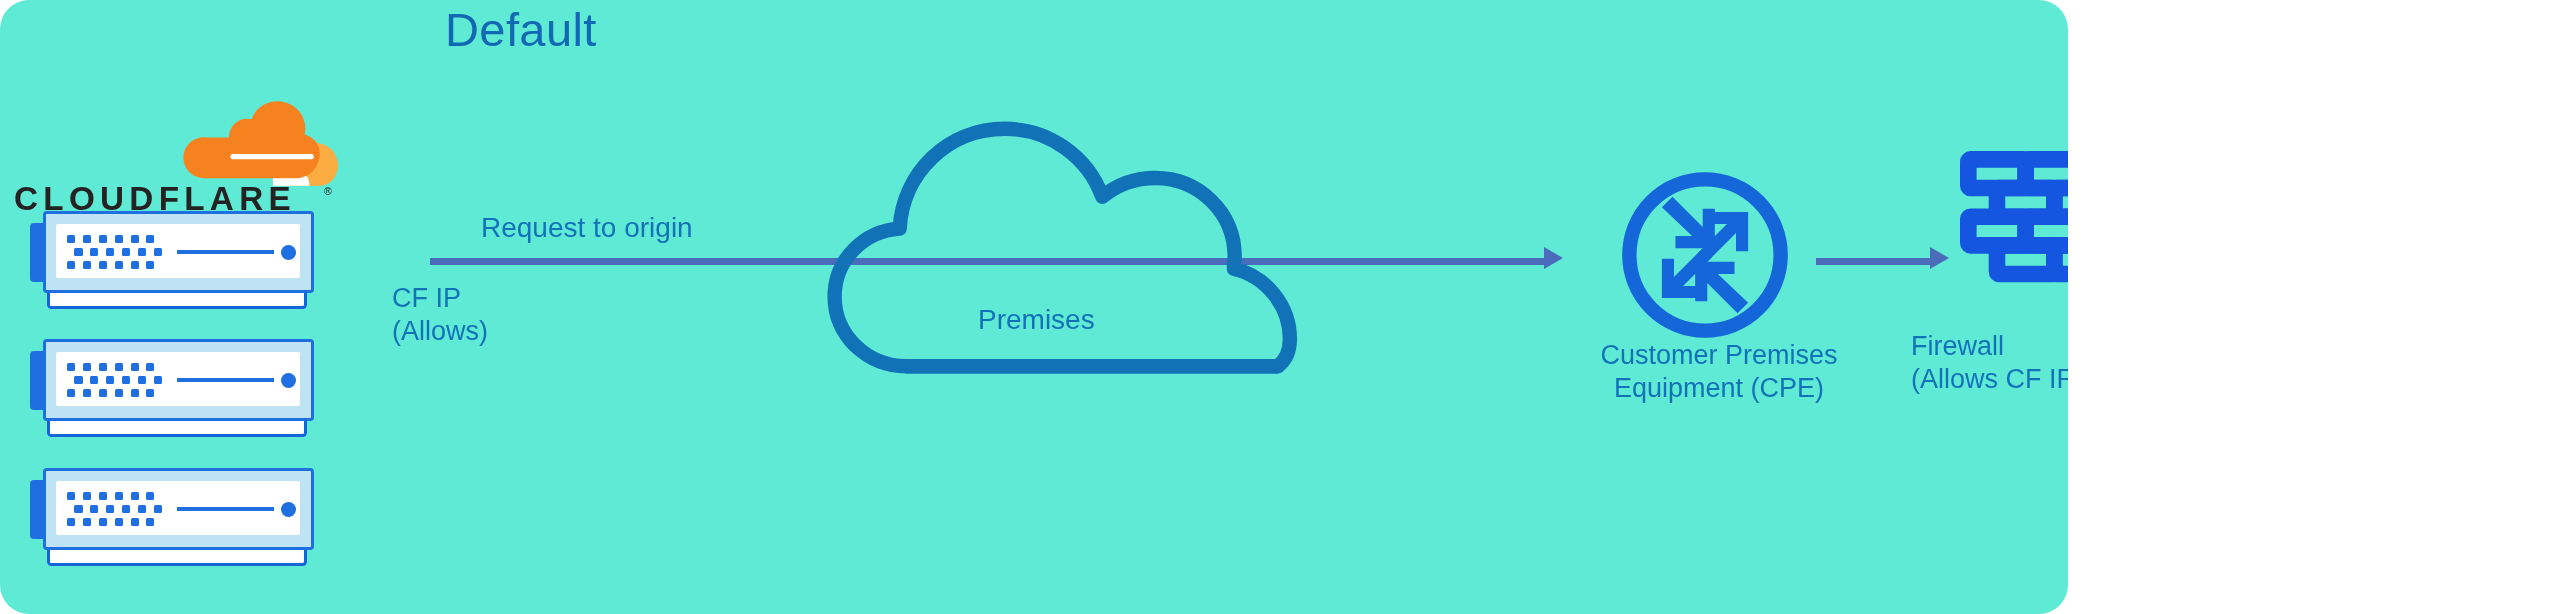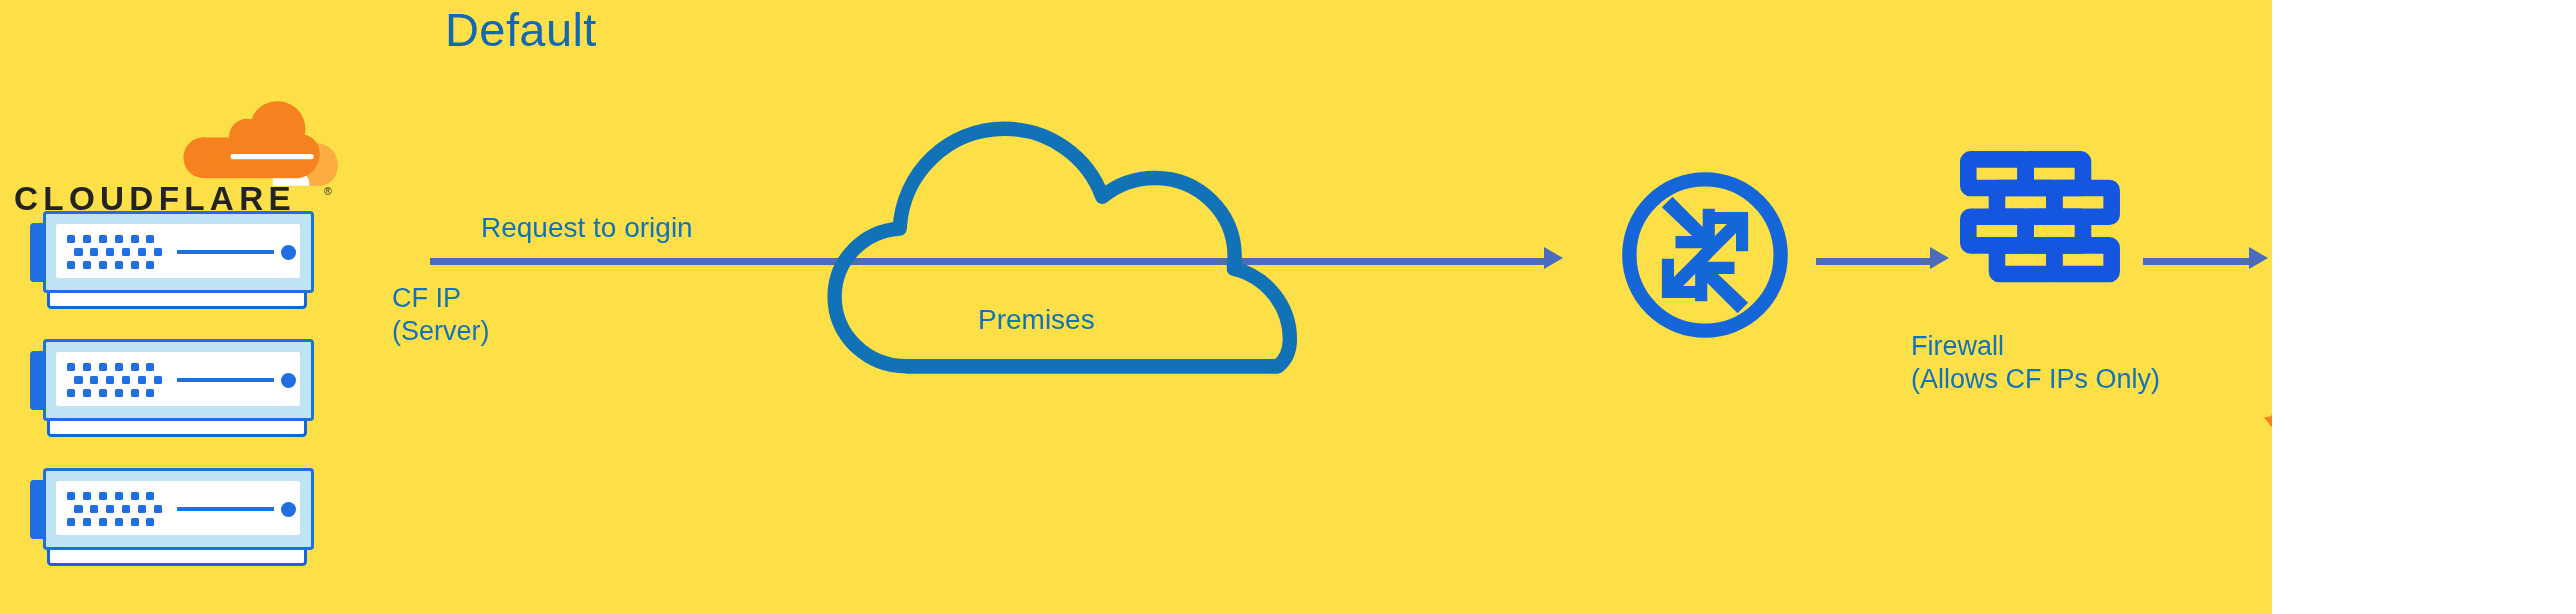--- a/index.html
+++ b/index.html
@@ -5,24 +5,25 @@
   html, body {
     margin: 0;
     padding: 0;
     background: #ffffff;
   }
   body {
     font-family: "Liberation Sans", sans-serif;
   }
   #canvas {
     position: relative;
-    width: 2272px;
+    width: 2068px;
     height: 614px;
-    background: #fde047;
+    background: #5eead4;
     overflow: hidden;
+    border-radius: 29px;
   }
   .abs { position: absolute; }
 
   
   #diagram-title {
     left: 445px;
     top: 1.5px;
     font-size: 47px;
     color: #1268b3;
     letter-spacing: 0.4px;
@@ -296,35 +297,37 @@
              L 604 340
              C 614 334, 620 320, 620 300
              L 620 288
              C 615 318, 600 336, 570 336
              Z" fill="#1272b8"></path>
   </svg>
   <div class="abs label" id="label-internet">Premises</div>
 
   <div class="abs label" id="label-request-to-origin">Request to origin</div>
   <div class="abs label" id="label-cf-ip">CF IP
-(Server)</div>
+(Allows)</div>
 
   <svg class="abs" id="icon-cpe" viewBox="0 0 230 230">
     <circle cx="115" cy="115" r="100" fill="none" stroke="#1566d9" stroke-width="19"></circle>
 
     <g fill="#1566d9">
       <path d="M 58 52 L 72 38 L 112 78 L 112 54 L 128 54 L 128 106 L 76 106 L 76 90 L 98 90 Z"></path>
 
       <path d="M 172 58 L 172 110 L 156 110 L 156 86 L 118 124 L 106 112 L 144 74 L 120 74 L 120 58 Z"></path>
 
       <path d="M 58 172 L 58 120 L 74 120 L 74 144 L 112 106 L 124 118 L 86 156 L 110 156 L 110 172 Z"></path>
 
       <path d="M 172 178 L 158 192 L 118 152 L 118 176 L 102 176 L 102 124 L 154 124 L 154 140 L 132 140 Z"></path>
     </g>
   </svg>
+  <div class="abs label" id="label-cpe">Customer Premises
+Equipment (CPE)</div>
 
   <div class="abs arrow-line" style="left:1816px; top:258px; width:114px;"></div>
   <div class="abs arrow-head" style="left:1930px; top:247px;"></div>
 
   <svg class="abs" id="icon-firewall" viewBox="0 0 220 200">
     <g fill="none" stroke="#1556e0" stroke-width="22" stroke-linejoin="round">
 
       <rect x="11" y="11" width="76" height="38" rx="3"></rect>
       <rect x="87" y="11" width="76" height="38" rx="3"></rect>
 

